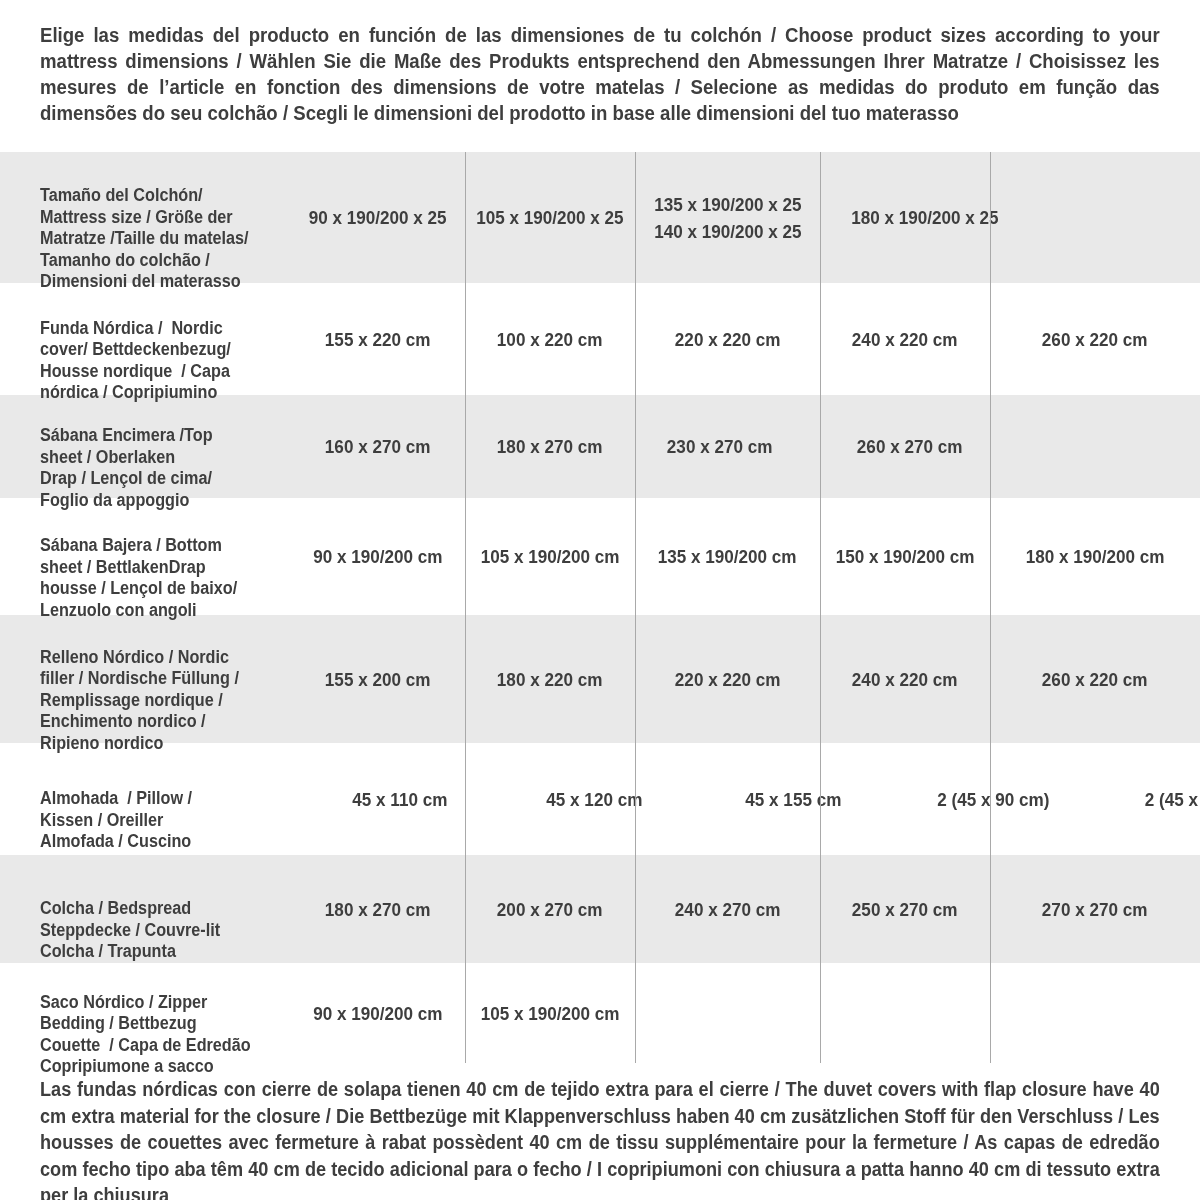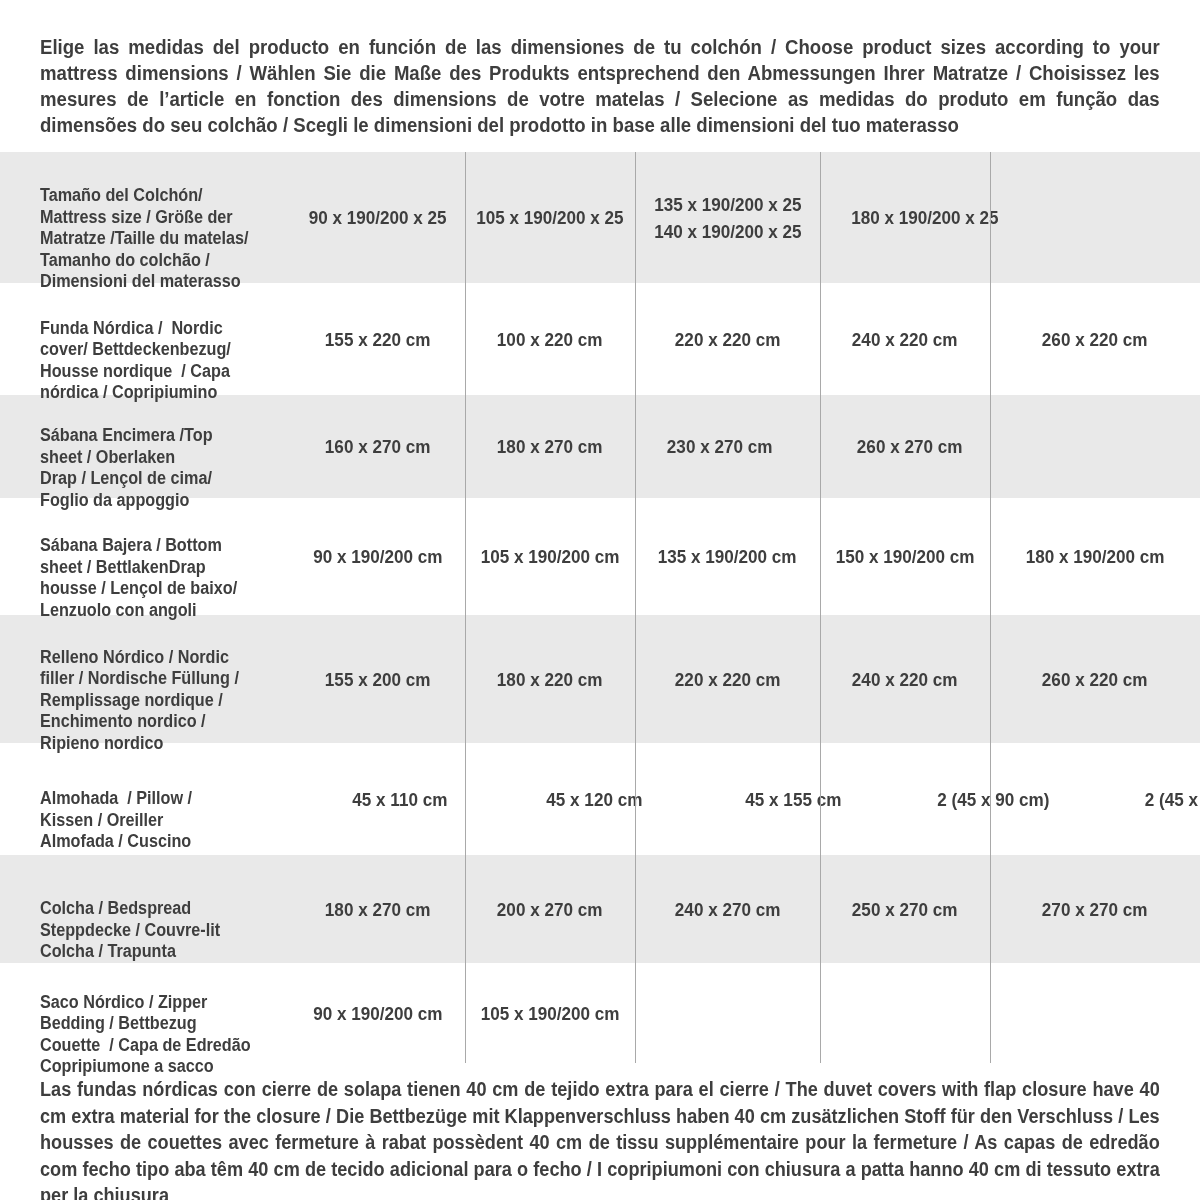--- a/index.html
+++ b/index.html
@@ -15,21 +15,21 @@
     position: absolute; left: 40px; right: 40px;
   }
   .para-inner {
     display: block;
     width: 1204px;
     transform: scaleX(0.93);
     transform-origin: 0 0;
     text-align: justify;
     font-weight: bold;
   }
-  .intro { top: 34px; }
+  .intro { top: 22px; }
   .intro .para-inner { font-size: 20px; line-height: 26px; }
   .footnote { top: 1076px; }
   .footnote .para-inner { font-size: 19.5px; line-height: 26.5px; }
 
   .size-table {
     position: absolute; top: 152px; left: 0; right: 0;
     height: 911px;
   }
   .vline {
     position: absolute; top: 0; bottom: 0; width: 1px;

